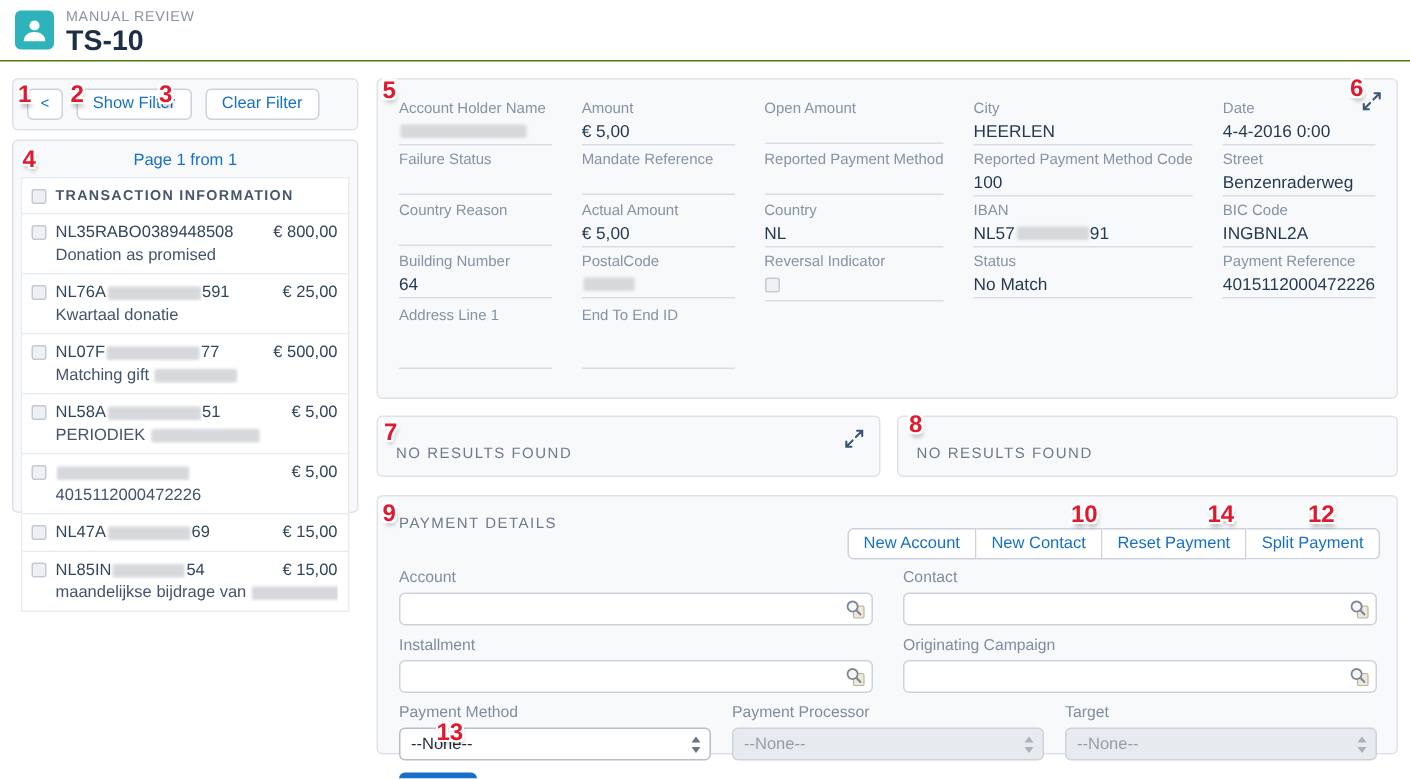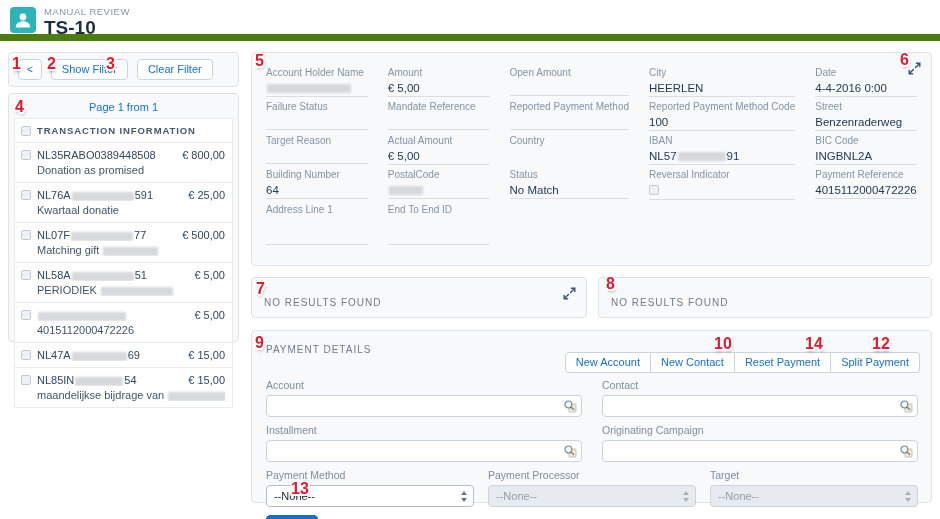--- a/index.html
+++ b/index.html
@@ -1,21 +1,21 @@
 <!DOCTYPE html>
 <html><head>
 <meta charset="utf-8">
 <style>
   * { margin:0; padding:0; box-sizing:border-box; }
   html,body { background:#fff; }
   body { font-family:"Liberation Sans", sans-serif; }
   .page { position:relative; width:940px; height:519px; background:#fff; overflow:hidden; }
 
   
-  .hdr { position:absolute; left:0; top:0; width:940px; height:41px; background:#fff; border-bottom:7px solid #4d7c0f; }
+  .hdr { position:absolute; left:0; top:0; width:940px; height:41px; background:#fff; border-bottom:1px solid #4d7c0f; }
   .hdr-icon { position:absolute; left:10px; top:7px; width:26px; height:26px; border-radius:4px; background:#2fb3ba; }
   .hdr-cat { position:absolute; left:44px; top:6px; font-size:9.5px; color:#8a939e; letter-spacing:.5px; }
   .hdr-title { position:absolute; left:44px; top:17px; font-size:19px; font-weight:bold; color:#1d2f44; }
 
   
   .panel { position:absolute; background:#f8f9fb; border:1px solid #dfe3e9; border-radius:4px; }
 
   
   .filterbar { left:8px; top:52px; width:231px; height:35px; display:flex; align-items:center; gap:9px; padding:0 9px; }
   .btn { background:#fff; border:1px solid #ccd3dc; border-radius:4px; color:#1670c8; font-size:11px; padding:3px 10px; line-height:13px; cursor:pointer; white-space:nowrap; }
@@ -197,55 +197,56 @@
 
       <div class="cell">
           <div class="lbl">Reported Payment Method Code</div>
           <div class="val"><span>100</span></div>
         </div>
       <div class="cell">
           <div class="lbl">Street</div>
           <div class="val"><span>Benzenraderweg</span></div>
         </div>
       <div class="cell">
-          <div class="lbl">Target Reason</div>
+          <div class="lbl">Country Reason</div>
           <div class="val"><span></span></div>
         </div>
       <div class="cell">
           <div class="lbl">Actual Amount</div>
           <div class="val"><span>€ 5,00</span></div>
         </div>
 
       <div class="cell">
           <div class="lbl">Country</div>
+          <div class="val"><span>NL</span></div>
         </div>
       <div class="cell">
           <div class="lbl">IBAN</div>
           <div class="val"><span>NL57</span><span class="redact" style="width:48px"></span><span>91</span></div>
         </div>
       <div class="cell">
           <div class="lbl">BIC Code</div>
           <div class="val"><span>INGBNL2A</span></div>
         </div>
       <div class="cell">
           <div class="lbl">Building Number</div>
           <div class="val"><span>64</span></div>
         </div>
 
       <div class="cell">
           <div class="lbl">PostalCode</div>
           <div class="val"><span></span><span class="redact" style="width:34px"></span></div>
         </div>
       <div class="cell">
+          <div class="lbl">Reversal Indicator</div>
+          <div class="val"><span class="cb" style="display:inline-block;"></span></div>
+        </div>
+      <div class="cell">
           <div class="lbl">Status</div>
           <div class="val"><span>No Match</span></div>
-        </div>
-      <div class="cell">
-          <div class="lbl">Reversal Indicator</div>
-          <div class="val"><span class="cb" style="display:inline-block;"></span></div>
         </div>
       <div class="cell">
           <div class="lbl">Payment Reference</div>
           <div class="val"><span>4015112000472226</span></div>
         </div>
 
       <div class="cell">
           <div class="lbl">Address Line 1</div>
           <div class="val tall"><span></span></div>
         </div>

